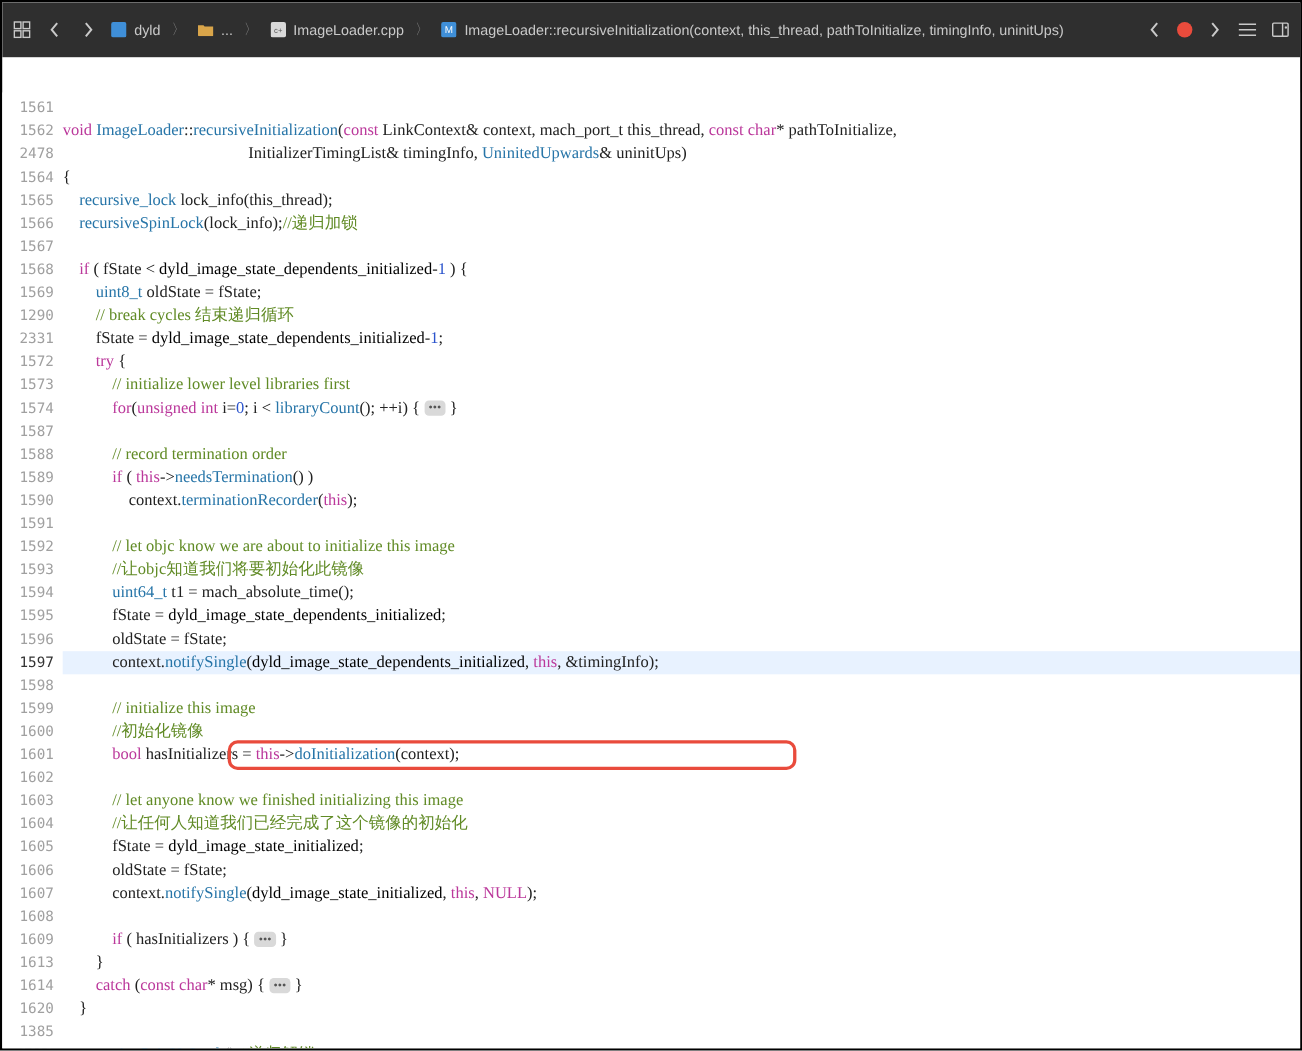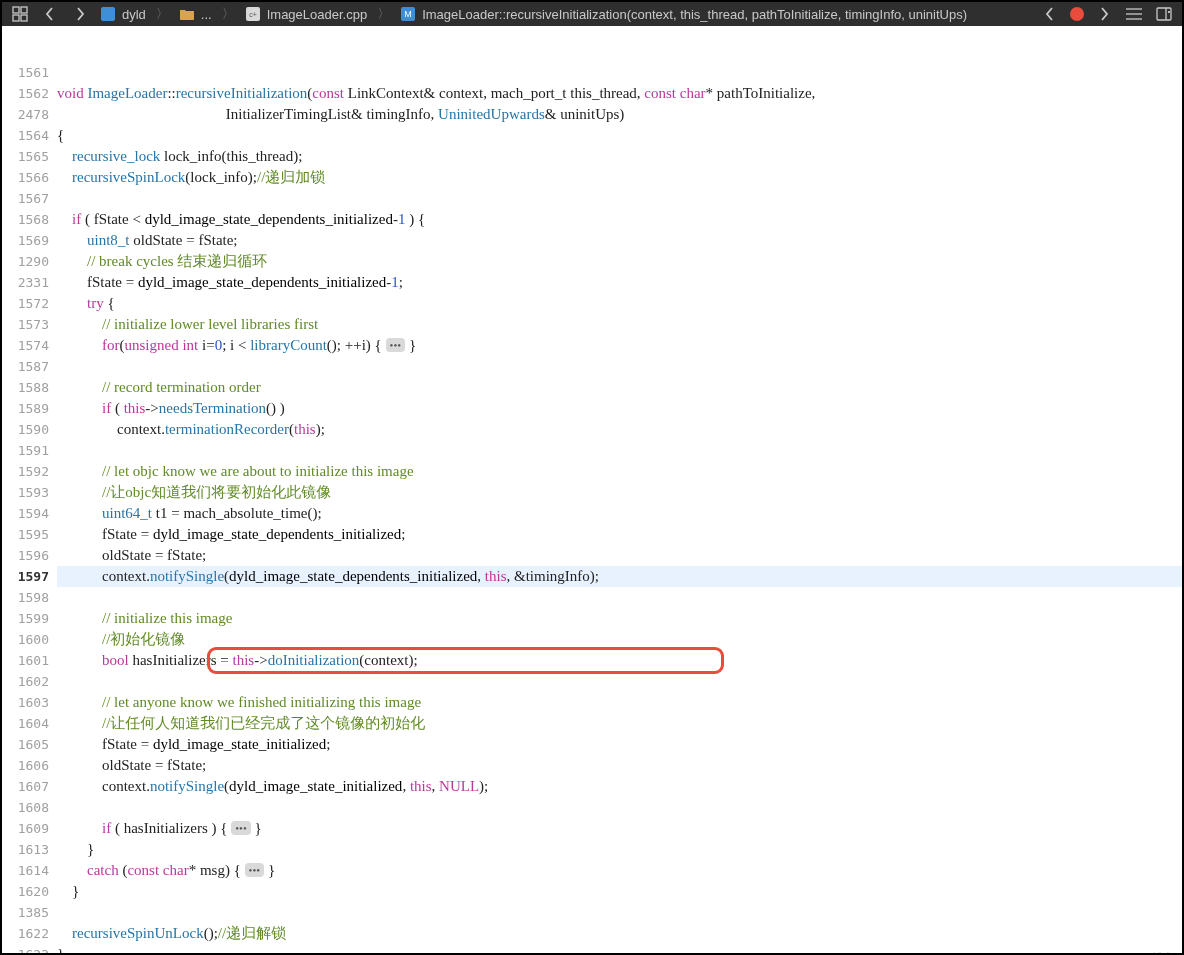--- a/index.html
+++ b/index.html
@@ -8,21 +8,21 @@
     font-size: 15px;
     background: #fff;
     width: 1184px;
     height: 955px;
     overflow: hidden;
     border: 2px solid #000;
   }
 
   
   .toolbar {
-    height: 24px;
+    height: 50px;
     background: #2f2f2f;
     display: flex;
     align-items: center;
     gap: 10px;
     padding: 0 8px;
     color: #c9c9c9;
     font-family: -apple-system, BlinkMacSystemFont, "Helvetica Neue", sans-serif;
     font-size: 13px;
   }
   .toolbar .grid-btn, .toolbar .nav-arrow, .toolbar .right-btn {
@@ -63,21 +63,21 @@
     padding: 4px 0;
     line-height: 21px;
     font-size: 15px;
     white-space: pre;
     position: relative;
     font-family: Liberation Serif, serif;
   }
   .row { position: relative; height: 21px; }
   .row.hl { background: #e8f2ff; }
   .rownum { height: 21px; }
-  .rownum.cur { color: #333; font-weight: 700; }
+  .rownum.cur { color: #333; font-weight: 400; }
 
   .tok-kw  { color: #bb389b; }
   .tok-cls { color: #2775a8; }
   .tok-fn  { color: #2775a8; }
   .tok-id2 { color: #000000; }
   .tok-cmt { color: #618b26; }
   .tok-num { color: #2a53cc; }
   .tok-plain{ color: #222; }
   .tok-this{ color: #bb389b; }
 

